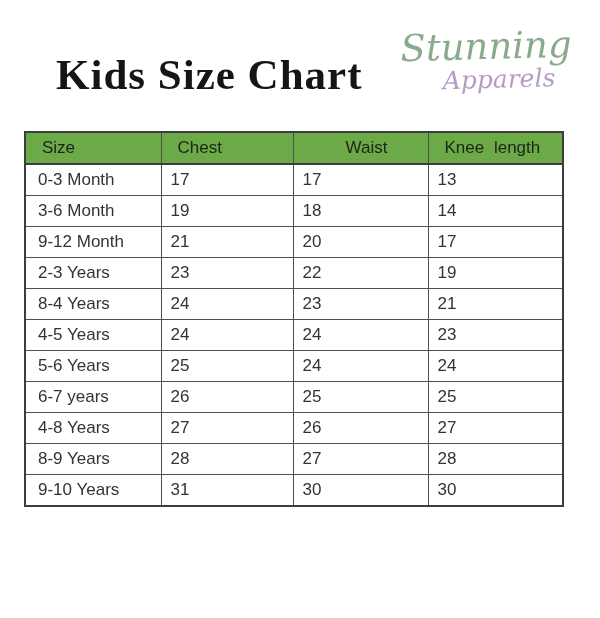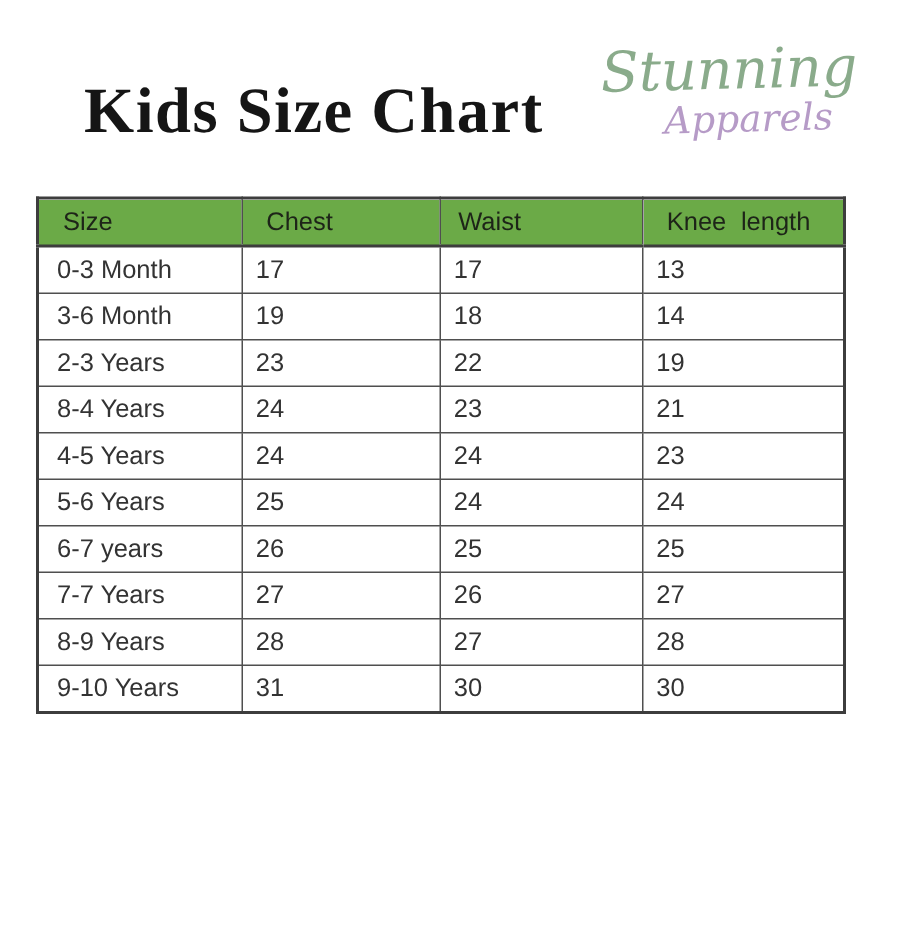--- a/index.html
+++ b/index.html
@@ -81,20 +81,21 @@
   table.size-table {
     border: 2px solid #3d3d3d;
   }
   table.size-table thead th {
     background: #6baa47;
     color: #1d2418;
     border-bottom: 2px solid #3d3d3d;
     padding-left: 16px;
   }
   table.size-table thead th.center {
+    text-align: center;
     padding-left: 12px;
   }
   table.size-table thead th.wide-space {
     word-spacing: 5px;
   }
   table.size-table td:first-child {
     padding-left: 12px;
   }
 </style>
 </head>
@@ -131,20 +132,26 @@
           <td>17</td>
           <td>13</td>
         </tr>
         <tr>
           <td>3-6 Month</td>
           <td>19</td>
           <td>18</td>
           <td>14</td>
         </tr>
         <tr>
+          <td>9-12 Month</td>
+          <td>21</td>
+          <td>20</td>
+          <td>17</td>
+        </tr>
+        <tr>
           <td>2-3 Years</td>
           <td>23</td>
           <td>22</td>
           <td>19</td>
         </tr>
         <tr>
           <td>8-4 Years</td>
           <td>24</td>
           <td>23</td>
           <td>21</td>
@@ -161,21 +168,21 @@
           <td>24</td>
           <td>24</td>
         </tr>
         <tr>
           <td>6-7 years</td>
           <td>26</td>
           <td>25</td>
           <td>25</td>
         </tr>
         <tr>
-          <td>7-7 Years</td>
+          <td>4-8 Years</td>
           <td>27</td>
           <td>26</td>
           <td>27</td>
         </tr>
         <tr>
           <td>8-9 Years</td>
           <td>28</td>
           <td>27</td>
           <td>28</td>
         </tr>

